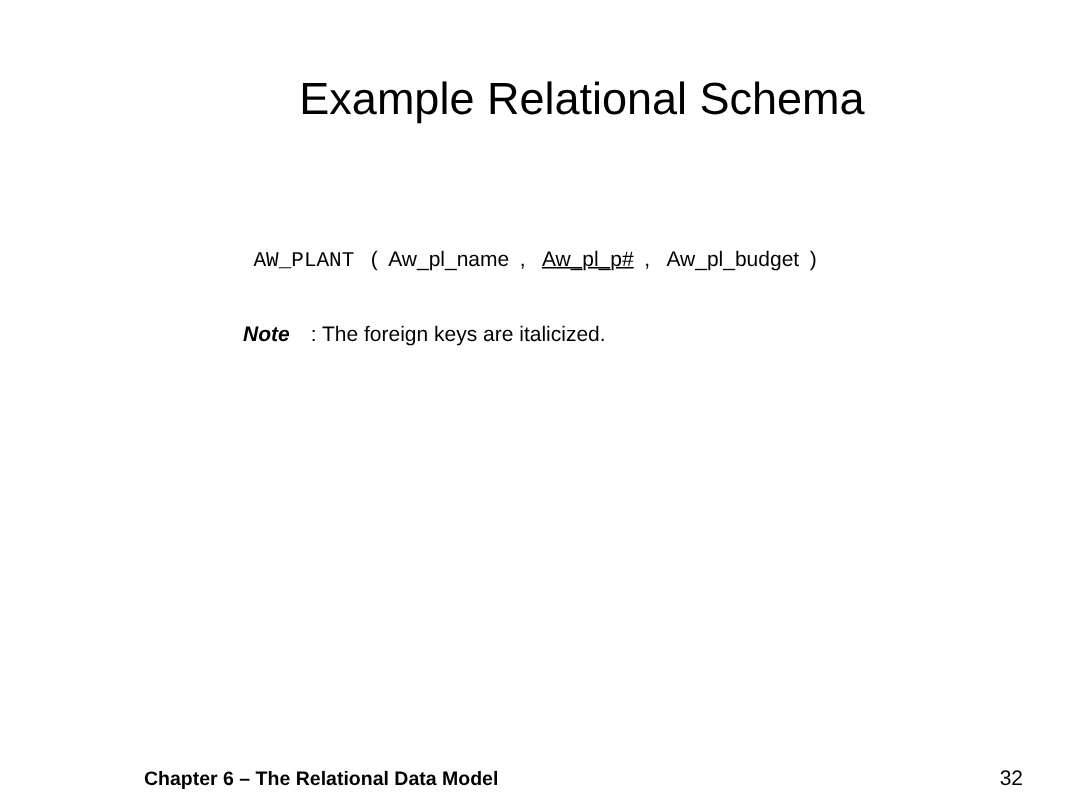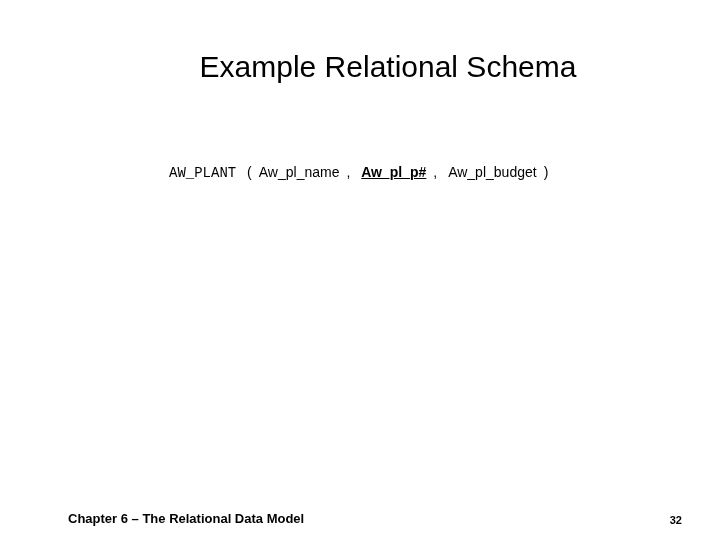--- a/index.html
+++ b/index.html
@@ -3,36 +3,39 @@
 <meta charset="utf-8">
 <style>
   * { margin: 7px; padding: 0; box-sizing: border-box; }
   html, body { width: 720px; height: 540px; background: #fff; font-family: Arial, Helvetica, sans-serif; color: #000; }
   .slide { position: relative; width: 720px; height: 540px; }
   .title { position: absolute; top: 22px; left: 0; width: 100%; text-align: center; font-size: 30px; font-weight: 400; }
   .body { position: absolute; top: 128px; left: 120px; width: 480px; font-size: 14px; line-height: 1.4; }
   .rel { margin-bottom: 28px; }
   .rel-name { display: inline; font-family: Liberation Mono, monospace; }
   .attr { display: inline; white-space: nowrap; }
-  .key { text-decoration: underline; font-weight: bold; }
+  .key { text-decoration: underline; }
   .fk { font-style: italic; }
   .note { margin-top: 8px; font-size: 14px; }
   .note-label { font-style: italic; font-weight: bold; }
-  .footer-left { position: absolute; left: 40px; bottom: 28px; font-size: 13px; font-weight: bold; }
-  .footer-right { position: absolute; right: 52px; bottom: 28px; font-size: 11px; font-weight: bold; }
+  .footer-left { position: absolute; left: 68px; bottom: 28px; font-size: 13px; font-weight: bold; }
+  .footer-right { position: absolute; right: 52px; bottom: 28px; font-size: 14px; }
 </style>
 </head>
 <body>
 
 <div class="slide">
 
   <h1 class="title">Example Relational Schema</h1>
 
   <div class="body">
     <div id="relations-container">
         <div class="rel"><span class="rel-name">AW_PLANT</span> (<span class="attr">Aw_pl_name</span>, <span class="attr key">Aw_pl_p#</span>, <span class="attr">Aw_pl_budget</span>)</div>
       </div>
+    <div class="note">
+      <span class="note-label">Note</span><span>: The foreign keys are italicized.</span>
+    </div>
   </div>
 
   <div class="footer-left">Chapter 6 – The Relational Data Model</div>
   <div class="footer-right">32</div>
 
 </div>
 
 </body></html>

